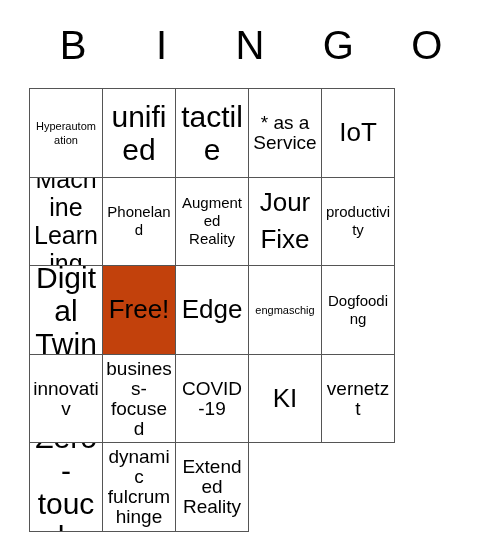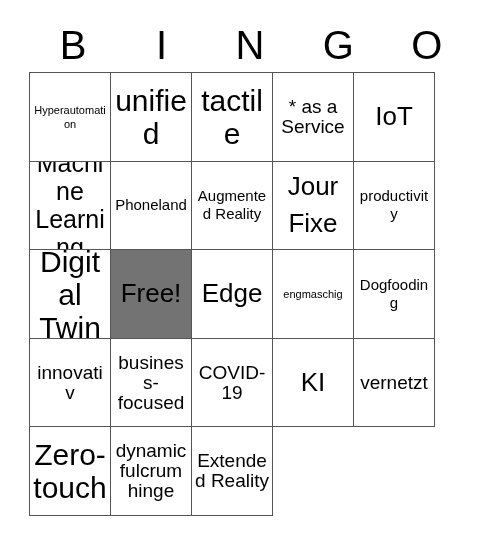--- a/index.html
+++ b/index.html
@@ -39,22 +39,22 @@
     line-height: 44px;
     font-weight: 400;
     letter-spacing: 0px;
     color: #000000;
   }
 
   
   #bingo-grid {
     position: absolute;
     left: 29px;
-    top: 72px;
-    width: 406px;
+    top: 88px;
+    width: 366px;
     height: 444px;
     display: grid;
     grid-template-columns: repeat(5, 1fr);
     grid-template-rows: repeat(5, 1fr);
     border-top: 1px solid #555555;
     border-left: 1px solid #555555;
     box-sizing: border-box;
     background: #ffffff;
   }
 
@@ -82,21 +82,21 @@
 
   
   .fs-xs  { font-size: 11px; line-height: 14px; }
   .fs-sm  { font-size: 15px; line-height: 18px; }
   .fs-md  { font-size: 19px; line-height: 20px; }
   .fs-lg  { font-size: 25px; line-height: 28px; }
   .fs-xl  { font-size: 30px; line-height: 33px; }
   .fs-xxl { font-size: 26px; line-height: 37px; }
 
   .cell.free {
-    background: #737373;
+    background: #c2410c;
   }
 </style>
 </head>
 <body>
 
 <div id="card">
 
   <div id="bingo-header">
     <div class="header-letter">B</div>
     <div class="header-letter">I</div>

